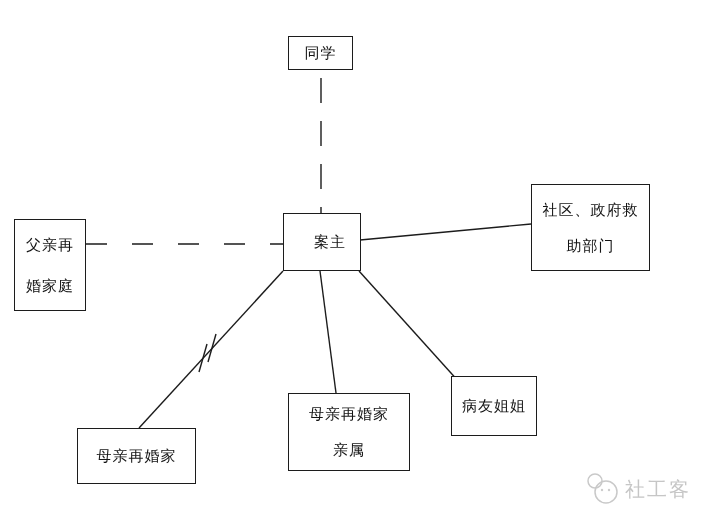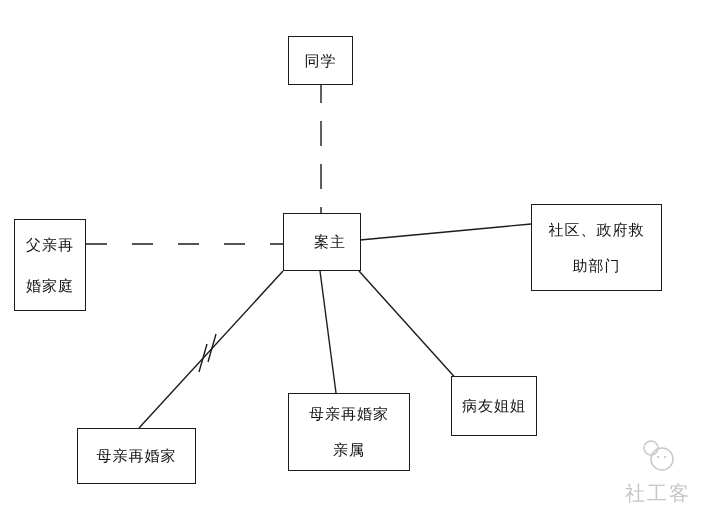--- a/index.html
+++ b/index.html
@@ -33,36 +33,35 @@
     align-items: center;
     justify-content: center;
     color: #141414;
     font-size: 15px;
     letter-spacing: 1px;
     text-align: center;
     line-height: 1.2;
   }
   .node .line2-gap-lg { margin-top: 23px; }
   .node .line2-gap-md { margin-top: 18px; text-align: center; }
-  .node-classmate    { left: 288px; top: 36px;  width: 65px;  height: 49px; }
+  .node-classmate    { left: 288px; top: 36px;  width: 65px;  height: 34px; }
   .node-client       { left: 283px; top: 213px; width: 78px;  height: 58px; padding-left: 16px; }
-  .node-community    { left: 531px; top: 204px; width: 131px; height: 87px; }
+  .node-community    { left: 531px; top: 184px; width: 119px; height: 87px; }
   .node-father       { left: 14px;  top: 219px; width: 72px;  height: 92px; }
   .node-mother       { left: 77px;  top: 428px; width: 119px; height: 56px; }
   .node-grandparents { left: 288px; top: 393px; width: 122px; height: 78px; }
   .node-patient      { left: 451px; top: 376px; width: 86px;  height: 60px; }
   .watermark {
     position: absolute;
     right: 10px;
     bottom: 12px;
     display: flex;
     align-items: center;
     gap: 6px;
     color: #c6c6c6;
-    flex-direction: column;
   }
   .watermark-text {
     font-size: 20px;
     letter-spacing: 2px;
     color: #c6c6c6;
   }
 </style>
 </head>
 <body>
 

